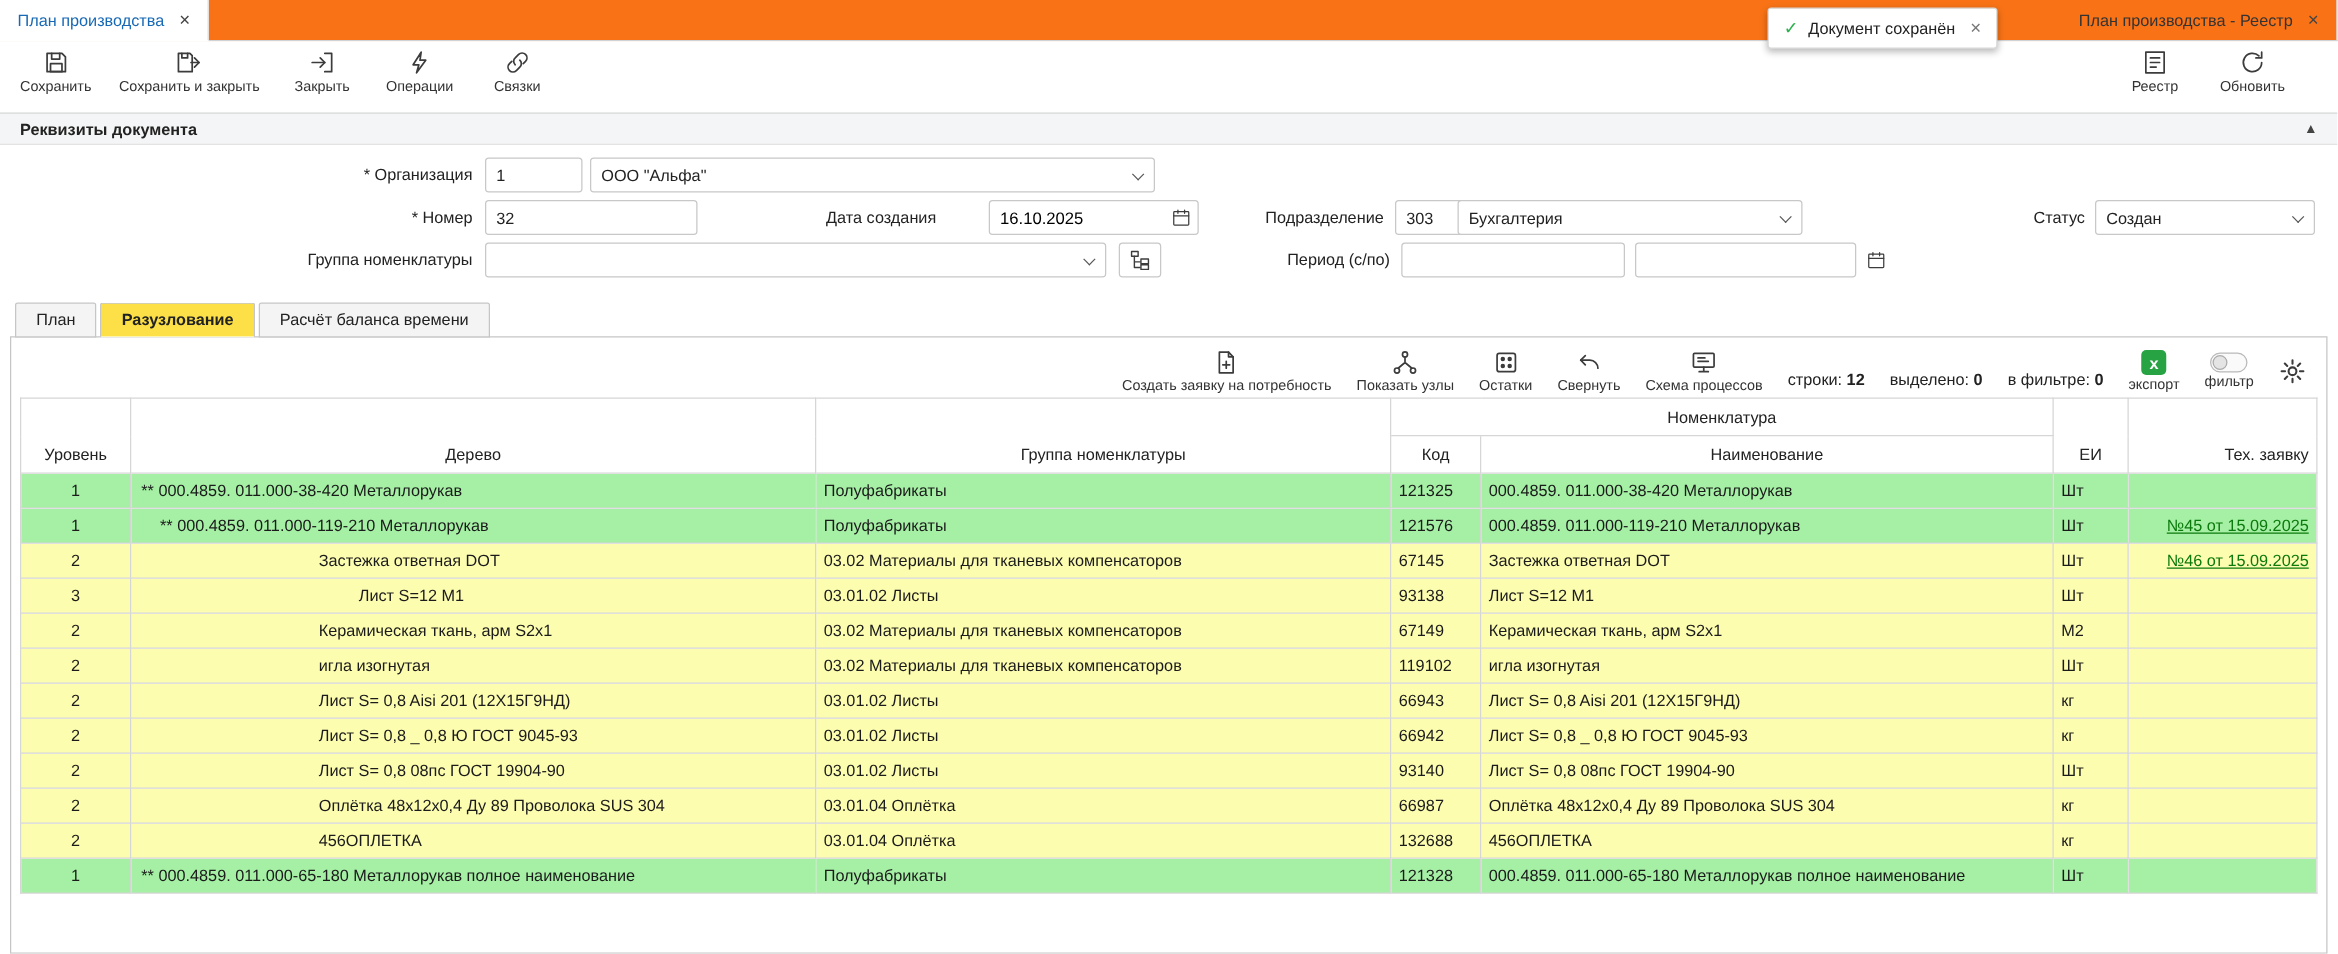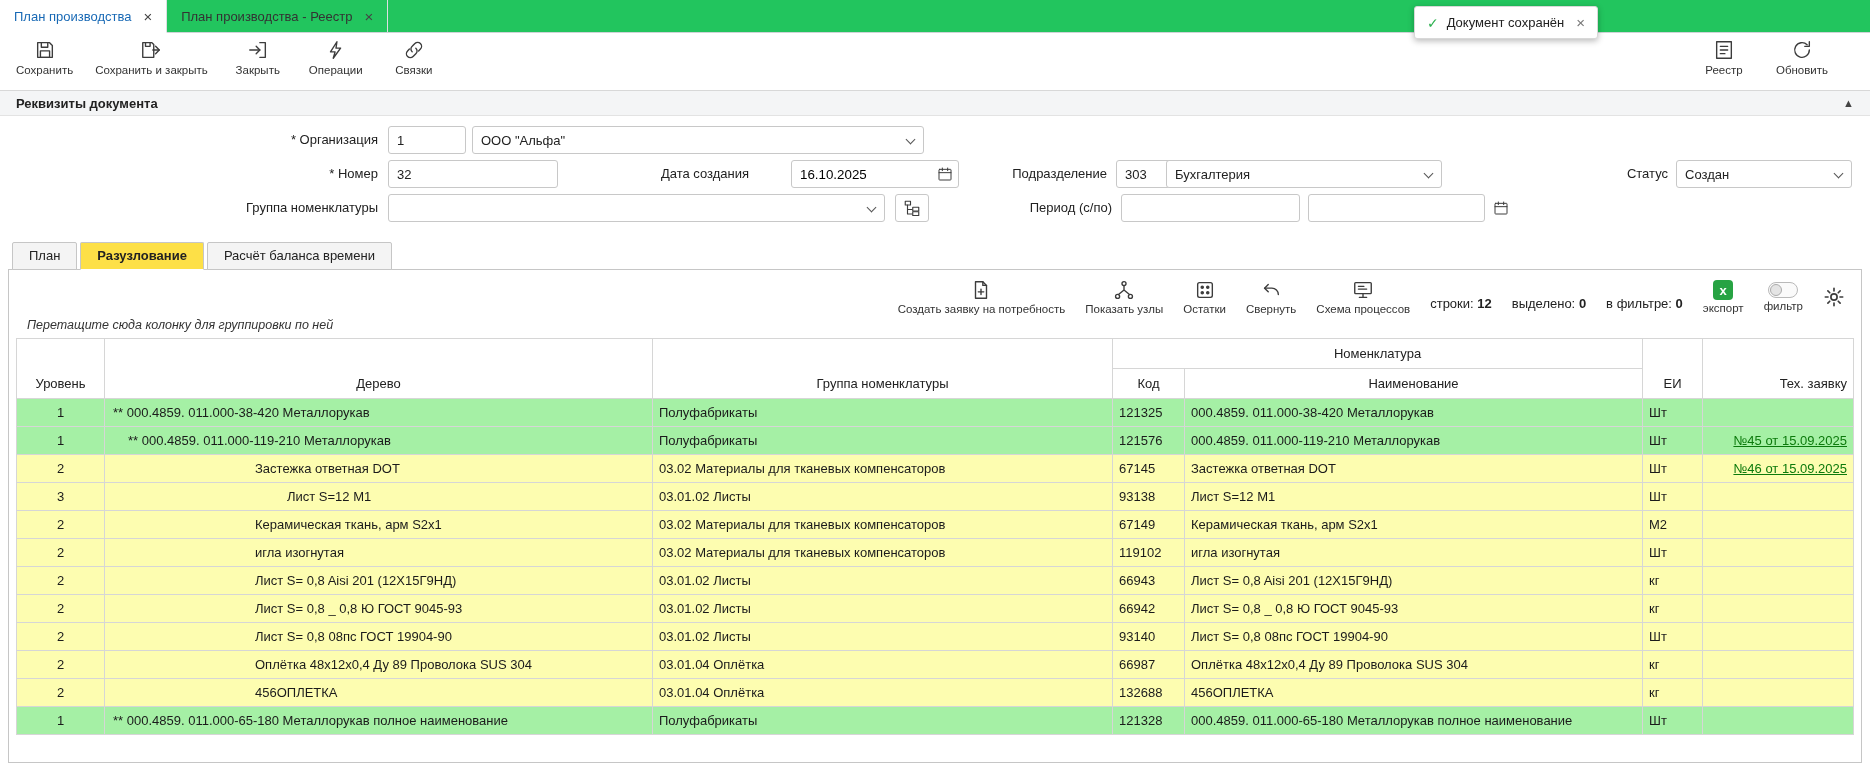--- a/index.html
+++ b/index.html
@@ -1,21 +1,21 @@
 <!DOCTYPE html>
 <html><head>
 <meta charset="utf-8">
 <style>
   * { margin:0; padding:0; box-sizing:border-box; }
   html,body { width:1870px; height:763px; overflow:hidden; background:#fff;
     font-family:"Liberation Sans","DejaVu Sans",sans-serif; font-size:13px; color:#222; }
   .app { position:relative; width:1870px; height:763px; }
 
   
-  .tabbar { display:flex; align-items:stretch; height:33px; background:#22c55e; border-bottom:1px solid #cfd3d7; }
+  .tabbar { display:flex; align-items:stretch; height:33px; background:#f97316; border-bottom:1px solid #cfd3d7;justify-content:space-between; }
   .wtab { display:flex; align-items:center; padding:0 14px; cursor:pointer; border-right:1px solid #dcdfe2; color:#333; }
   .wtab.active { background:#fff; color:#1869b5; margin-bottom:-1px; border-bottom:1px solid #fff; }
   .wtab-close { margin-left:12px; color:#444; font-size:15px; line-height:1; }
 
   
   .toast { position:absolute; top:6px; right:272px; z-index:60; display:flex; align-items:center; gap:8px;
     background:#fff; border:1px solid #d8d8d8; border-radius:3px; box-shadow:0 2px 6px rgba(0,0,0,.28); padding:7px 12px; }
   .toast-check { color:#2eb150; font-weight:bold; font-size:14px; }
   .toast-close { color:#777; font-size:15px; margin-left:4px; cursor:pointer; }
 
@@ -277,21 +277,20 @@
             <span class="knob"></span>
           </span>
         <span class="tlabel">фильтр</span>
       </div>
       <svg class="icon" viewBox="0 0 24 24" style="stroke-width:1.8">
           <circle cx="12" cy="12" r="3.4"></circle>
           <path d="M12 2.5v3M12 18.5v3M2.5 12h3M18.5 12h3M5.3 5.3l2.1 2.1M16.6 16.6l2.1 2.1M18.7 5.3l-2.1 2.1M7.4 16.6l-2.1 2.1"></path>
         </svg>
     </div>
 
-    <div class="group-hint">Перетащите сюда колонку для группировки по ней</div>
 
     <table class="grid">
       <colgroup>
         <col style="width:88px">
           <col style="width:548px">
           <col style="width:460px">
           <col style="width:72px">
           <col style="width:458px">
           <col style="width:60px">
           <col>

